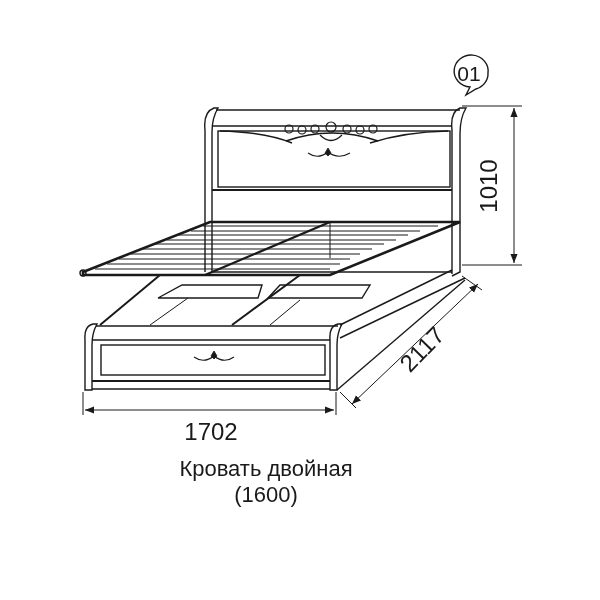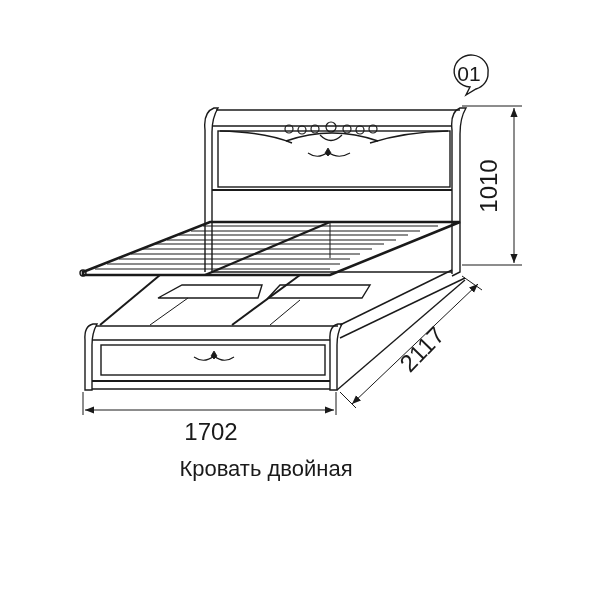--- a/index.html
+++ b/index.html
@@ -131,13 +131,14 @@
   <g stroke="#1a1a1a" stroke-width="1" fill="none">
     <line x1="83" y1="392" x2="83" y2="415"></line>
     <line x1="336" y1="392" x2="336" y2="415"></line>
     <line x1="85" y1="410" x2="334" y2="410" marker-start="url(#arrow)" marker-end="url(#arrow)"></line>
   </g>
   <text class="dim-text" x="211" y="440" text-anchor="middle">1702</text>
 </svg>
 
 <div class="caption" style="top:456px;">
   <span class="line">Кровать двойная</span>
+  <span class="line">(1600)</span>
 </div>
 
 </body></html>

